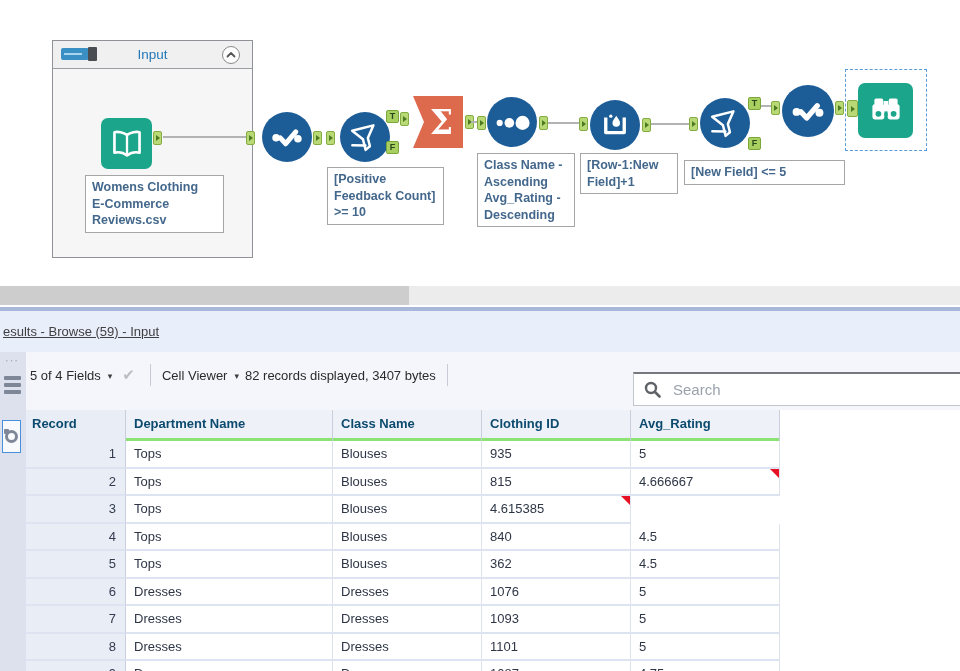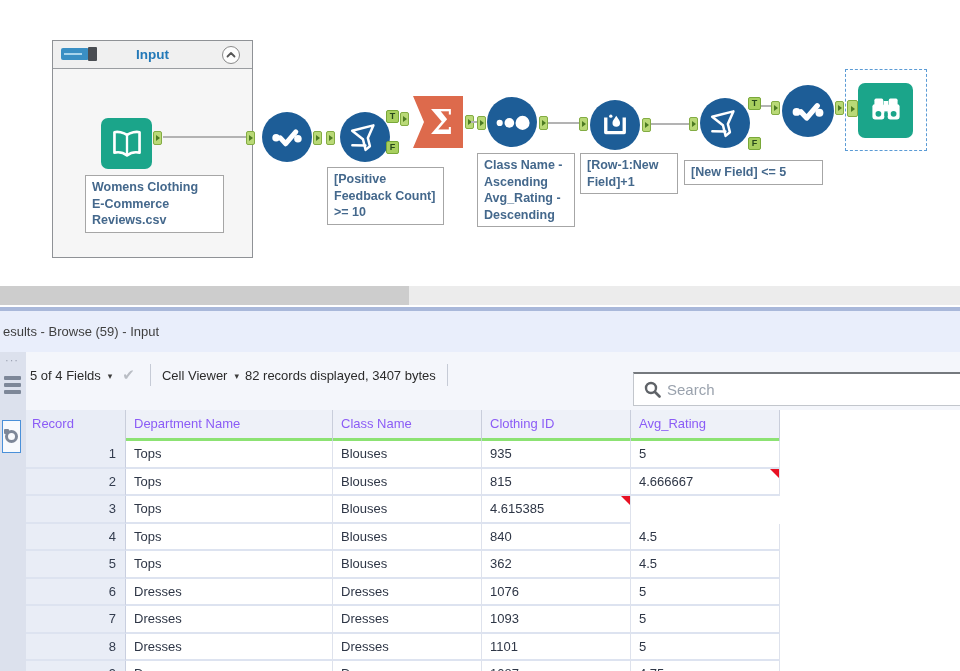--- a/index.html
+++ b/index.html
@@ -7,21 +7,21 @@
   body { font-family:"Liberation Sans", sans-serif; }
   #screen { position:relative; width:960px; height:671px; overflow:hidden; background:#fff; }
 
   
   #canvas { position:absolute; left:0; top:0; width:960px; height:286px; background:#fff; }
 
   .container { position:absolute; left:52px; top:40px; width:201px; height:218px;
                background:#f6f6f6; border:1px solid #8f9296; }
   .container-header { position:relative; height:28px; background:#f0f0f0; border-bottom:1px solid #9a9da1; }
   .container-title { position:absolute; left:0; right:0; top:6px; text-align:center;
-                     font-size:13.5px; font-weight:bold; color:#2379b8; }
+                     font-size:13.5px; font-weight:normal; color:#2379b8; }
   .container-glyph { position:absolute; left:8px; top:6px; width:36px; height:15px; }
   .cg-bar { position:absolute; left:0; top:1px; width:28px; height:12px; background:#3a8fc4; border-radius:2px; }
   .cg-line { position:absolute; left:3px; top:6px; width:18px; height:2px; background:#a8d4ec; }
   .cg-box { position:absolute; right:0; top:0; width:9px; height:14px; background:#4a4d52; border-radius:1px; }
   .collapse-btn { position:absolute; right:12px; top:5px; width:18px; height:18px; border-radius:50%;
                   background:#fdfdfd; border:1px solid #8a8a8a; display:flex; align-items:center; justify-content:center; }
 
   .tool-sq { position:absolute; border-radius:7px; display:flex; align-items:center; justify-content:center; }
   .teal { background:#1ba58a; }
   .tool-circle { position:absolute; width:50px; height:50px; border-radius:50%; background:#1d5d97;
@@ -49,49 +49,49 @@
   .sel-rect { position:absolute; left:845px; top:69px; width:82px; height:82px;
               border:1.5px dashed #5b9bd5; }
 
   
   #hscroll { position:absolute; left:0; top:286px; width:960px; height:19px; background:#ececec; }
   #hthumb { position:absolute; left:0; top:0; width:409px; height:19px; background:#cdcdcd; }
   #splitter { position:absolute; left:0; top:307px; width:960px; height:4px; background:#a9b8da; }
 
   
   #results-title { position:absolute; left:0; top:311px; width:960px; height:41px; background:#e9eefb;
-                   font-size:13px; color:#3f3f3f; line-height:41px; padding-left:3px; }
+                   font-size:13px; color:#3f3f3f; line-height:41px; padding-left:3px;text-decoration:underline; }
   #toolbar { position:absolute; left:0; top:352px; width:960px; height:58px; background:#f4f6fb; }
   .tb-row { position:absolute; left:30px; top:12px; display:flex; align-items:center; height:22px;
             font-size:13px; color:#2b2b2b; white-space:nowrap; }
   .tb-caret { font-size:9px; color:#3c3c3c; margin:2px 6px 0 7px; }
   .tb-check { color:#b9bdc4; font-size:15px; margin:0 4px; }
   .tb-sep { display:inline-block; width:1px; height:22px; background:#c6cbd6; margin:0 11px; }
   .search-box { position:absolute; left:633px; top:20px; right:0; height:34px; background:#fff;
                 border:1px solid #c2c6cc; border-right:none; border-top:2px solid #75797e;
                 display:flex; align-items:center; padding-left:10px; }
-  .search-box input { border:none; outline:none; background:transparent; flex:1; margin-left:6px;
+  .search-box input { border:none; outline:none; background:transparent; flex:1; margin-left:12px;
                       font-family:"Liberation Sans", sans-serif; font-size:15px; color:#444; }
   .search-box input::placeholder { color:#9aa2ad; }
 
   #strip { position:absolute; left:0; top:352px; width:26px; height:319px; background:#dce1ed; }
   .grip-dots { position:absolute; left:5px; top:2px; color:#9aa0b0; font-size:11px; letter-spacing:1px; }
   .list-icon { position:absolute; left:4px; top:24px; width:17px; }
   .list-icon b { display:block; height:4px; background:#7d8798; border-radius:1px; margin-bottom:3px; }
   .view-btn { position:absolute; left:2px; top:68px; width:19px; height:33px; background:#f8fafd;
               border:1.5px solid #4a90d9; display:flex; align-items:center; justify-content:center; }
   .drop-icon { position:relative; width:13px; height:13px; border:3px solid #7d8798; border-radius:50%; }
   .drop-icon::before { content:""; position:absolute; left:-4px; top:-4px; width:5px; height:5px;
                        background:#7d8798; border-radius:1px; }
 
   
   #tablewrap { position:absolute; left:26px; top:410px; width:934px; height:261px; background:#fff; }
   .trow { display:flex; }
   .hcell { height:31px; background:#eef1f8; border-right:1px solid #c9cedb; font-size:13px;
-           font-weight:normal; color:#8b5cf6; line-height:27px; padding-left:8px; position:relative; }
+           font-weight:bold; color:#0c4a6e; line-height:27px; padding-left:8px; position:relative; }
   .hcell.rec { background:#e9edf6; padding-left:6px; }
   .hcell.data::after { content:""; position:absolute; left:0; right:0; bottom:0; height:3px; background:#8ce273; }
   .bcell { height:27.5px; background:#fff; border-right:1px solid #dee2ec; border-bottom:2px solid #dde3f0;
            font-size:13px; color:#2e3646; line-height:25px; padding-left:8px; position:relative;
            overflow:hidden; white-space:nowrap; }
   .bcell.rec { background:#e9edf6; text-align:right; padding-right:9px; padding-left:0;
                border-right:1px solid #c9cfdf; color:#333c4e; }
   .w-rec { width:100px; } .w-dept { width:207px; } .w-class { width:149px; }
   .w-id { width:149px; } .w-rating { width:149px; }
   .flagged::after { content:""; position:absolute; top:0; right:0; width:0; height:0;
@@ -221,21 +221,21 @@
       <svg width="42" height="42" viewBox="0 0 50 50">
         <g transform="rotate(-14 25 25)">
           <path d="M12 14 h26 l-10 13 v10 l-6 3 v-13 z" fill="none" stroke="#fff" stroke-width="3" stroke-linejoin="round"></path>
           <path d="M8 31 l15 4" stroke="#fff" stroke-width="3" stroke-linecap="round"></path>
         </g>
       </svg>
     </div>
     <div class="port-badge" style="left:748px; top:97px;">T</div>
     <div class="wire" style="left:761px; top:105px; width:12px;"></div>
     <div class="port-badge" style="left:748px; top:137px;">F</div>
-    <div class="anno" style="left:684px; top:160px; width:139px;">[New Field] &lt;= 5</div>
+    <div class="anno" style="left:684px; top:160px; width:161px;">[New Field] &lt;= 5</div>
 
     <div class="anchor" style="left:771px; top:101px;">
         <i></i>
       </div>
     <div class="tool-circle" style="left:782px; top:85px; width:52px; height:52px;">
       <svg width="44" height="44" viewBox="0 0 50 50">
         <circle cx="12" cy="26" r="4.5" fill="#fff"></circle>
           <circle cx="38" cy="27" r="4.5" fill="#fff"></circle>
         <path d="M17 26 l6.5 7 l12 -14" fill="none" stroke="#fff" stroke-width="6" stroke-linecap="round" stroke-linejoin="round"></path>
       </svg>

